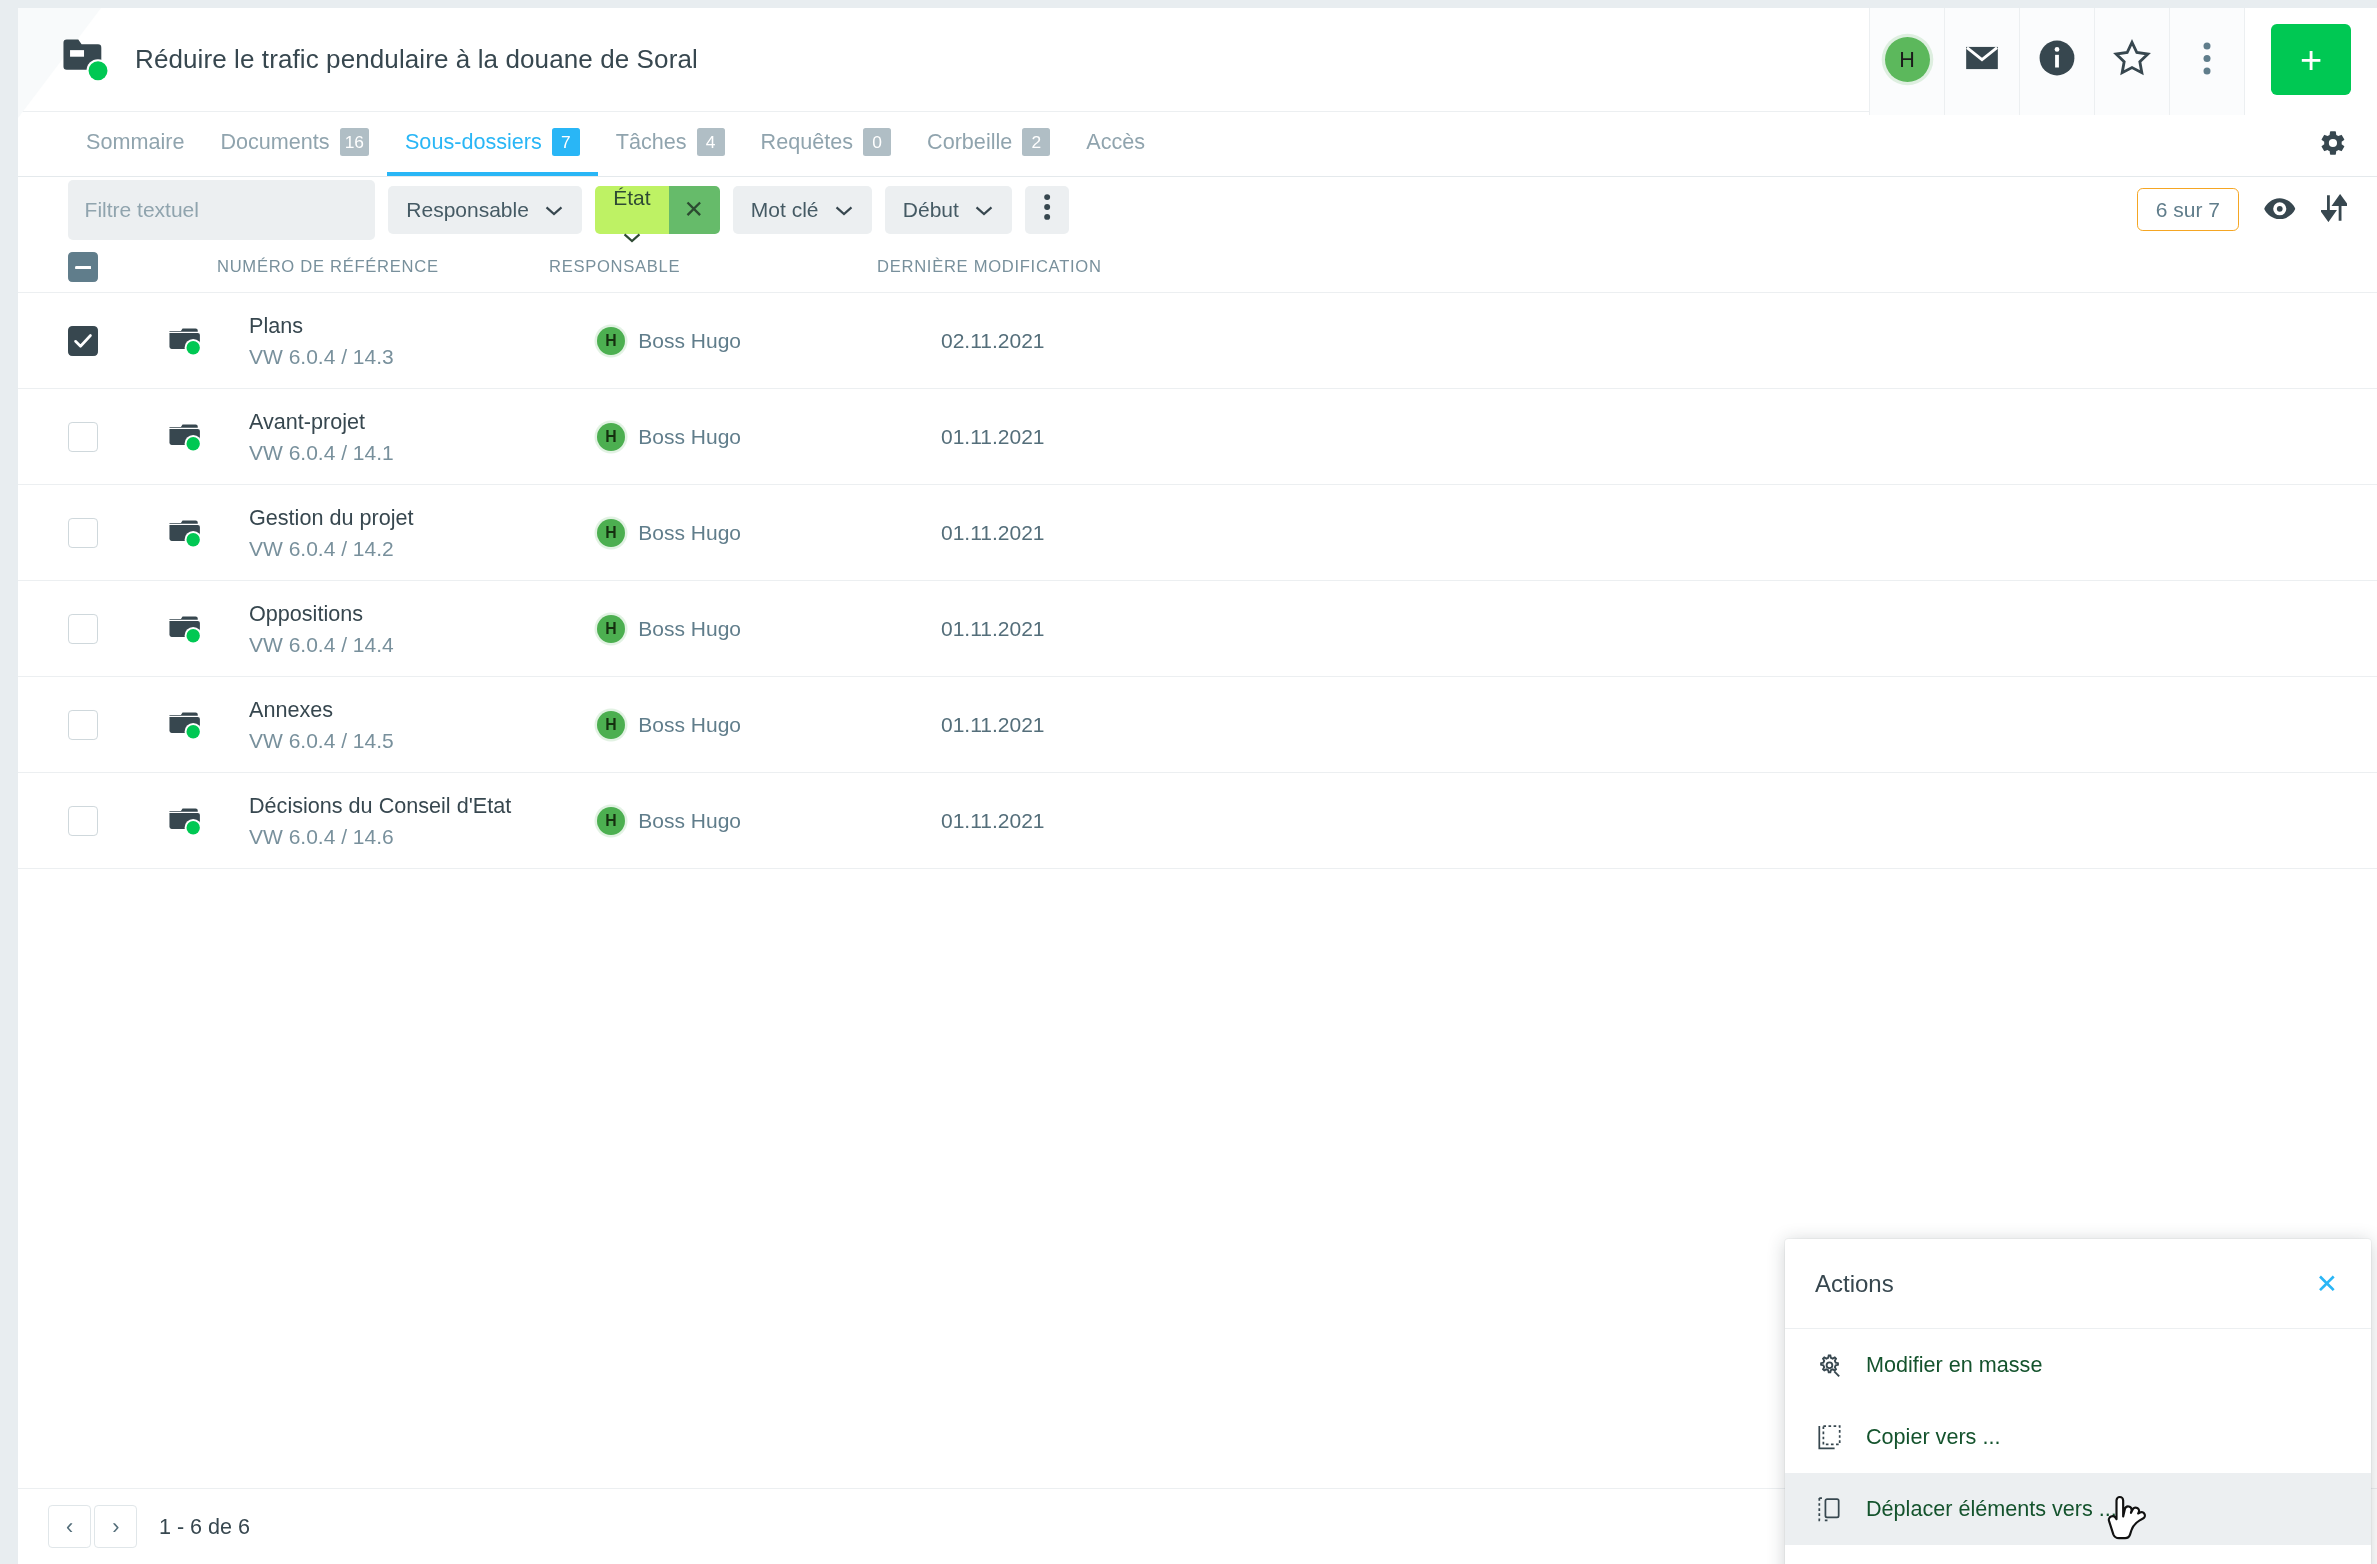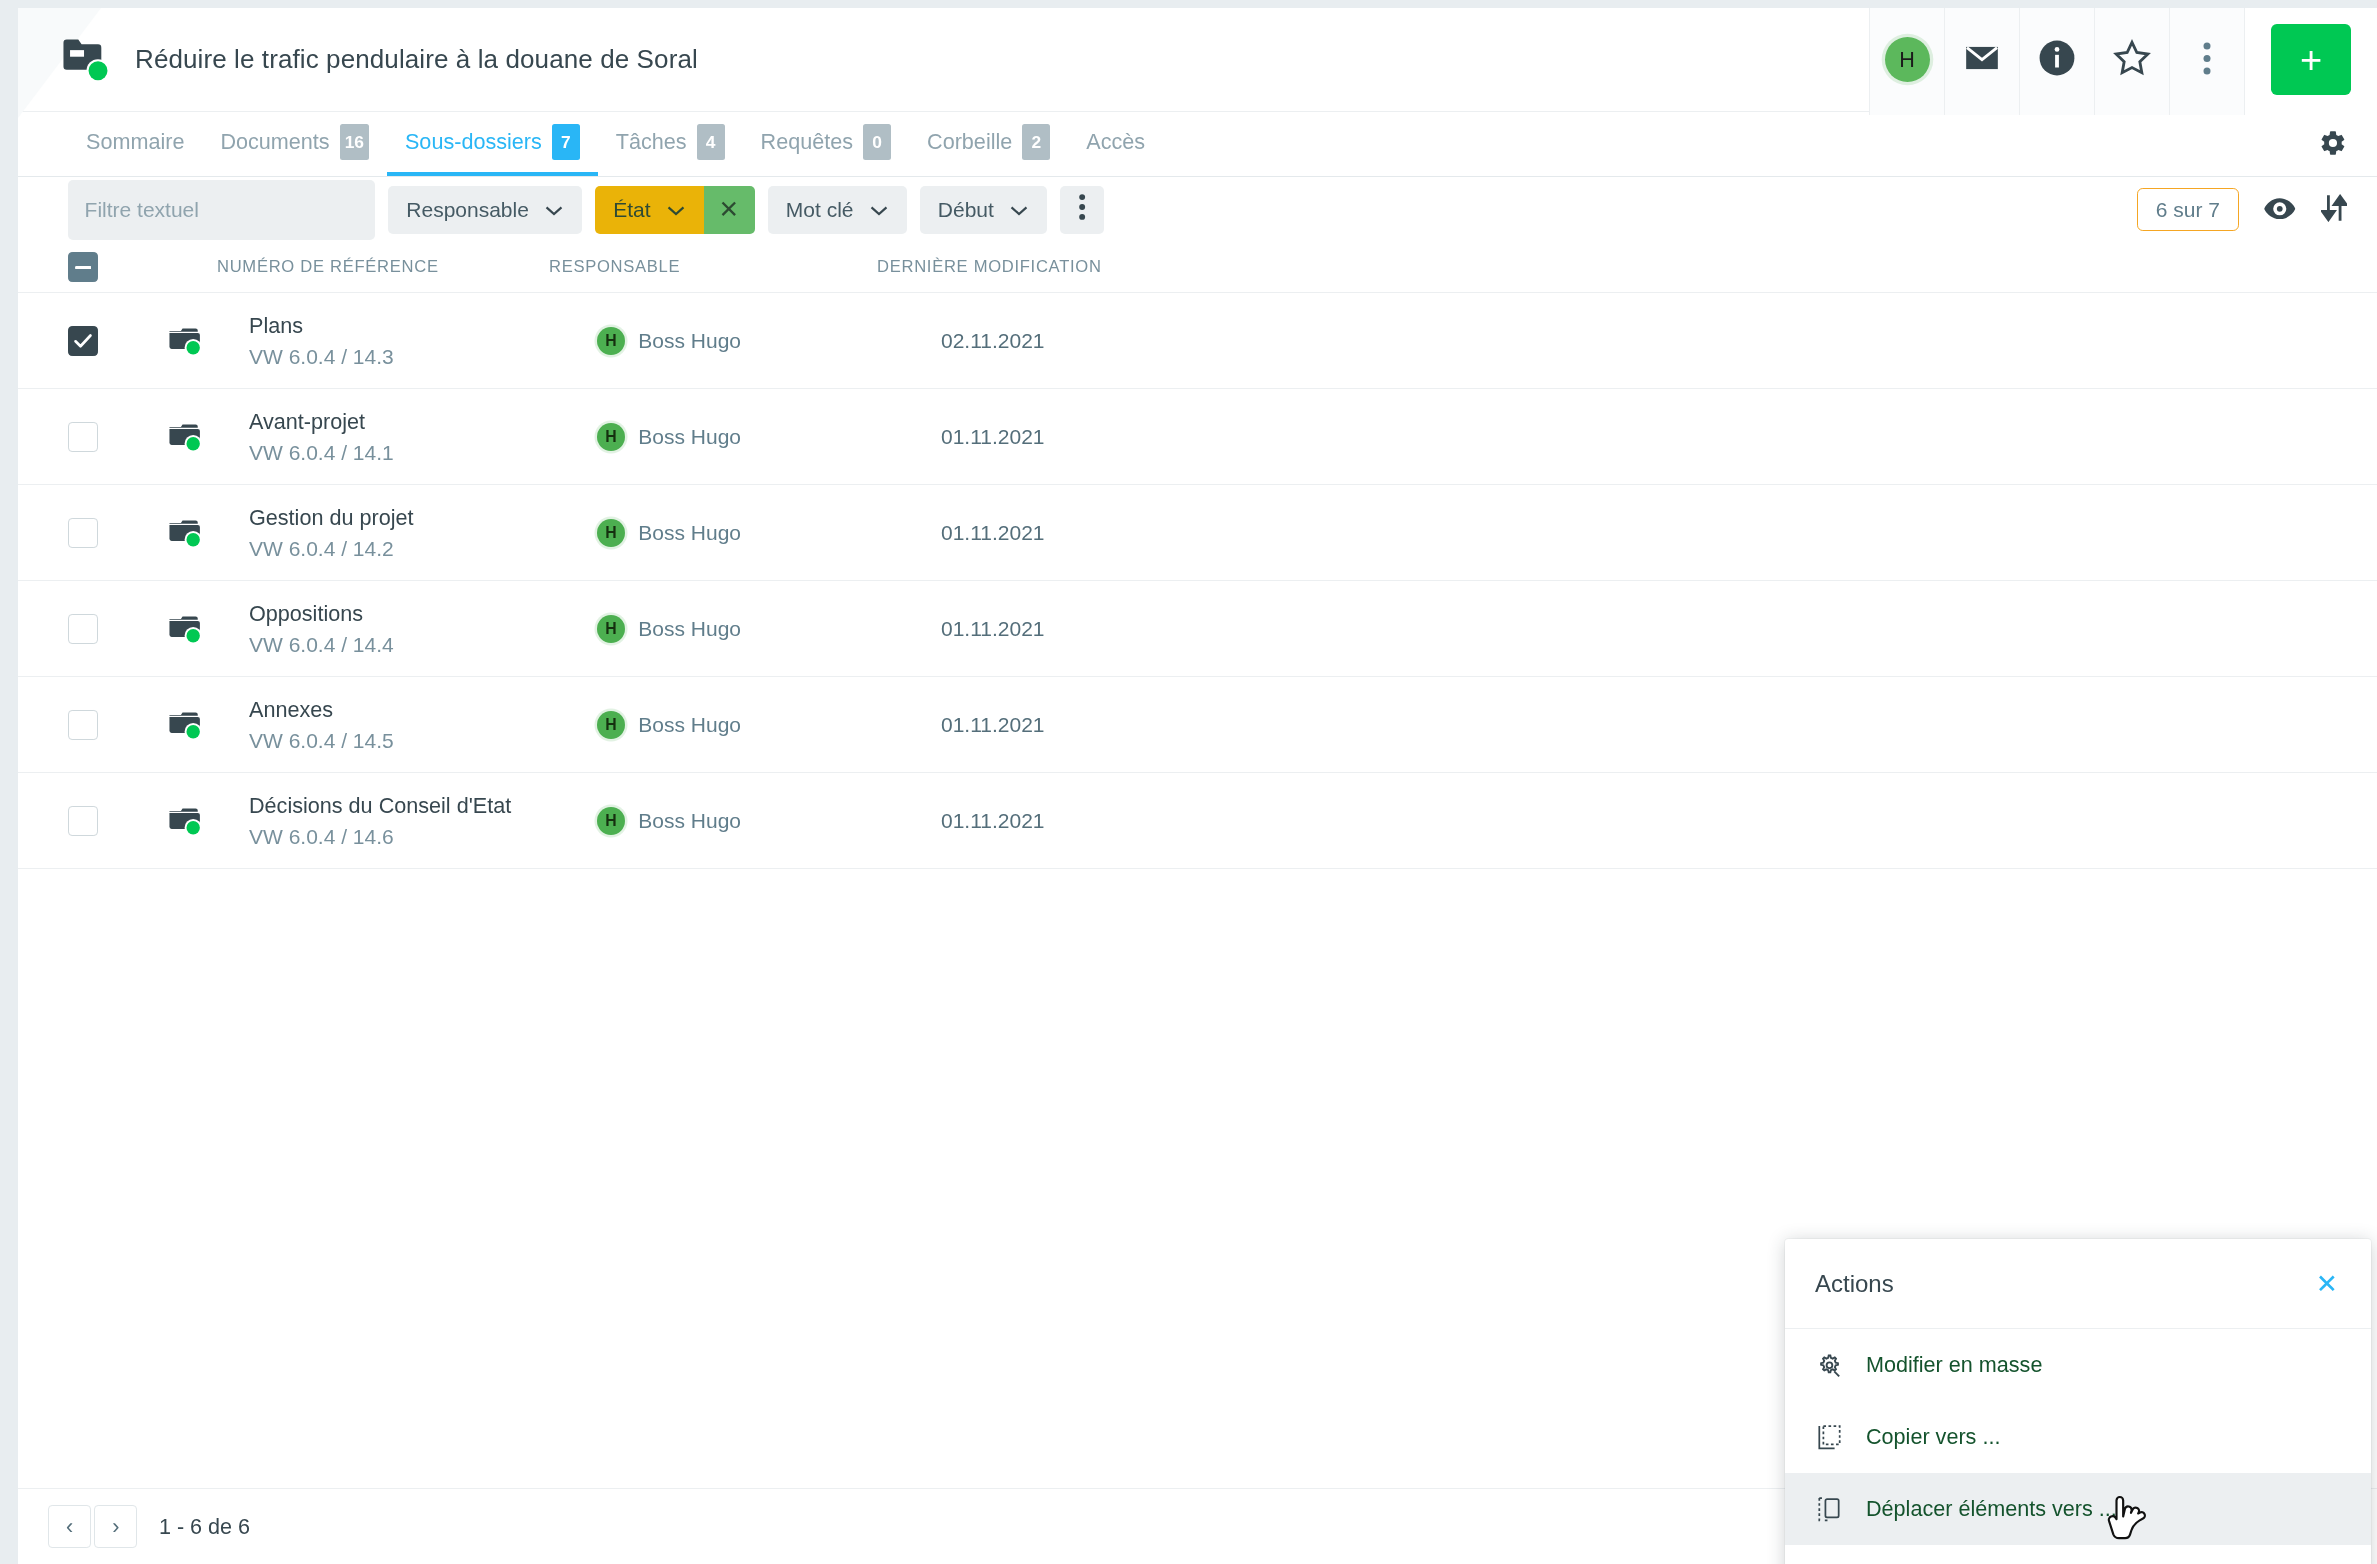--- a/index.html
+++ b/index.html
@@ -103,27 +103,26 @@
     gap: 10px;
     padding: 0 18px;
     font-size: 21.6px;
     color: #90a4ae;
     cursor: pointer;
     border-bottom: 4.1px solid transparent;
     white-space: nowrap;
   }
   .tab.active { color: #29b6f6; border-bottom-color: #29b6f6; }
   .tab-badge {
-    min-width: 28px; height: 36px;
+    min-width: 28px; height: 28px;
     background: #b0bec5; color: #fff;
     font-size: 17.4px;
     display: inline-flex; align-items: center; justify-content: center;
     border-radius: 2.5px;
     padding: 0 5px;
-    font-weight: bold;
   }
   .tab.active .tab-badge { background: #29b6f6; }
   .tabs-gear {
     margin-left: auto;
     display: flex; align-items: center;
     padding-right: 30px;
     cursor: pointer;
   }
 
   
@@ -148,21 +147,21 @@
     height: 48px;
     background: #eceff1;
     border: none; border-radius: 5px;
     display: flex; align-items: center;
     gap: 15px;
     padding: 0 18px;
     font-size: 21px; color: #455a64;
     cursor: pointer;
     white-space: nowrap;
   }
-  .chip.green { background: #eab308; color: #2e4a34; border-radius: 5px 0 0 5px; }
+  .chip.green { background: #bef264; color: #2e4a34; border-radius: 5px 0 0 5px; flex-direction: column; }
   .chip-clear {
     height: 48px; width: 51px;
     background: #66bb6a;
     border-radius: 0 5px 5px 0;
     display: flex; align-items: center; justify-content: center;
     cursor: pointer;
   }
   .chip-group { display: flex; }
   .chip.dots { padding: 0 18px; }
   .filter-right {

